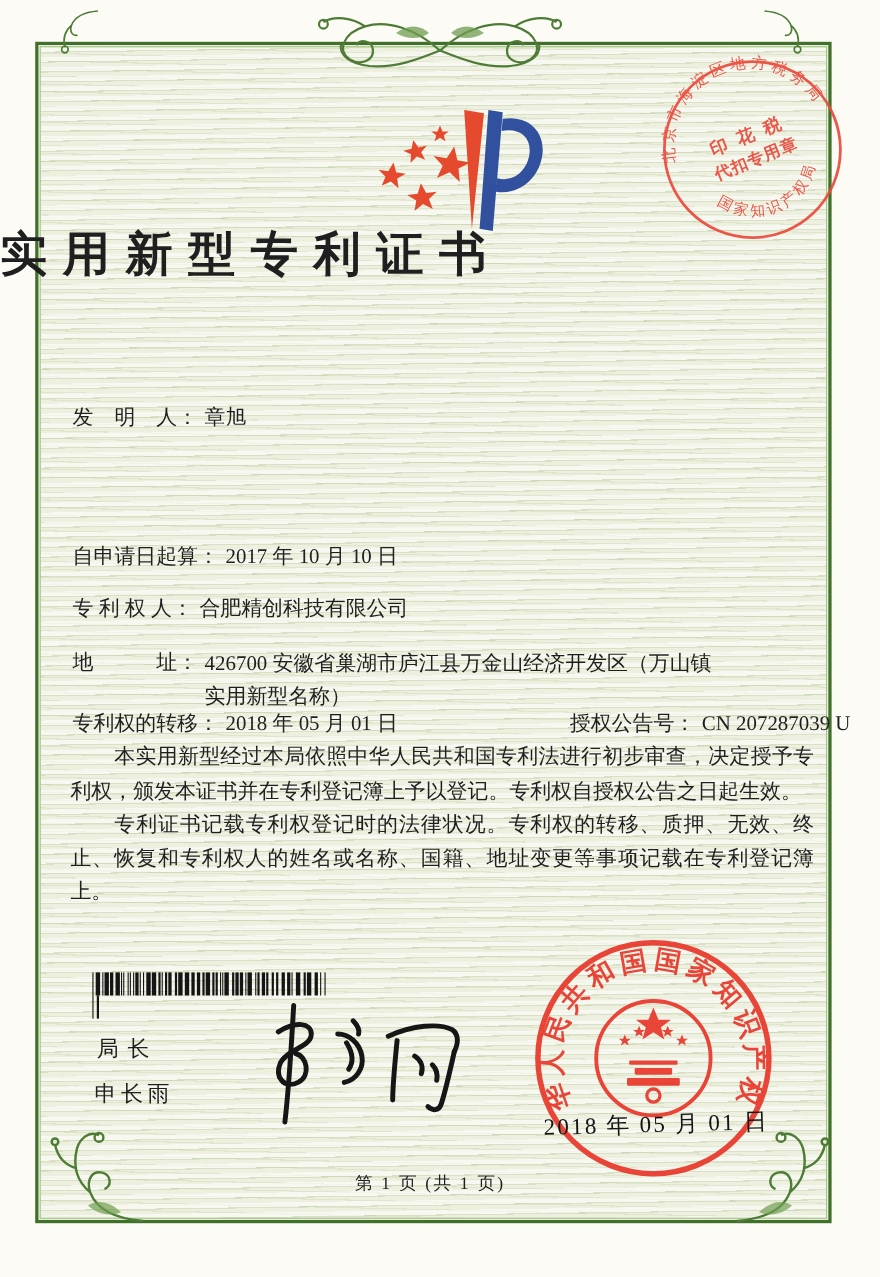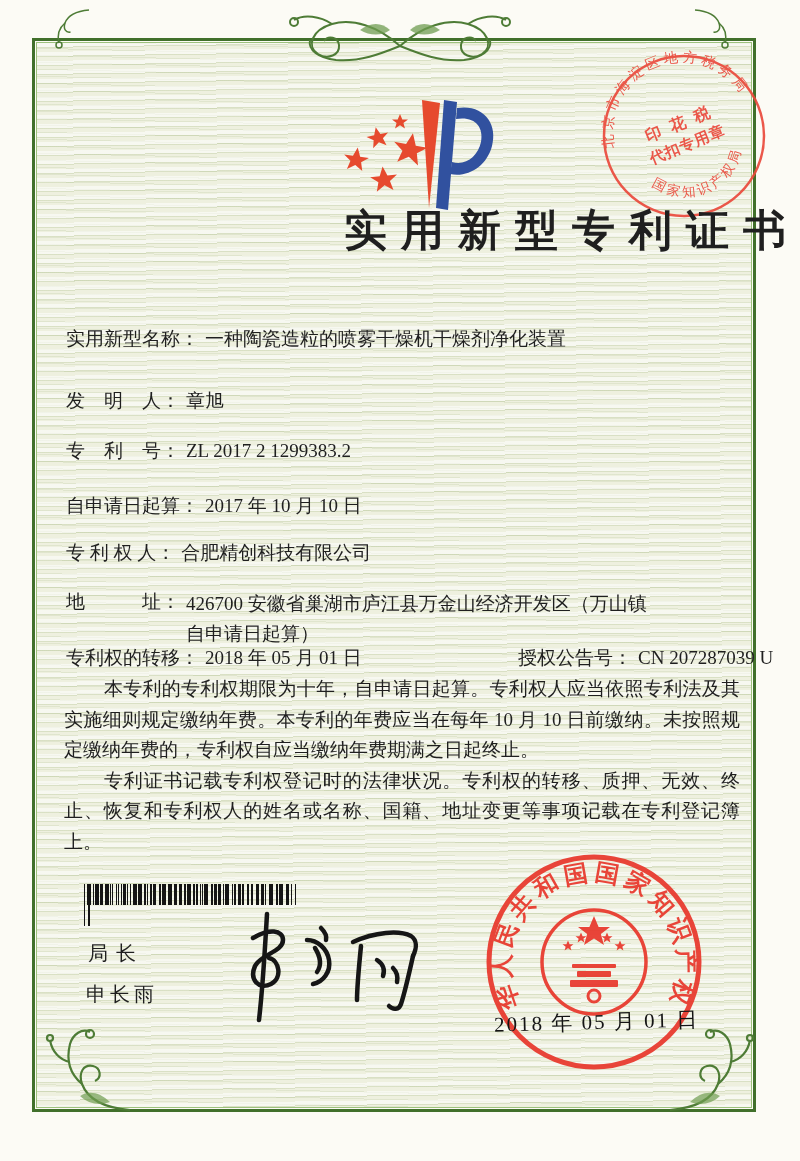--- a/index.html
+++ b/index.html
@@ -13,21 +13,21 @@
   .frame-inner{position:absolute;inset:1px;border:1px solid #9cc17c;
     background-color:#eef0df;
     background-image:
       repeating-linear-gradient(179.2deg, rgba(255,255,255,.55) 0 4px, rgba(164,183,128,.28) 4px 5px, rgba(255,255,255,0) 5px 9px),
       repeating-linear-gradient(181.3deg, rgba(150,172,115,.16) 0 1px, rgba(0,0,0,0) 1px 7px);
   }
   .ornament{position:absolute;pointer-events:none;}
   .cert-no{position:absolute;left:66px;top:92px;font-size:20px;letter-spacing:3px;}
   .logo{position:absolute;left:322px;top:88px;}
   .tax-stamp{position:absolute;left:596px;top:48px;opacity:.92;}
-  .title{position:absolute;left:0;top:202px;width:100%;text-align:right;
+  .title{position:absolute;left:0;top:202px;width:100%;text-align:left;
     font-size:43px;font-weight:bold;letter-spacing:14px;}
   .row{position:absolute;left:66px;font-size:19px;white-space:nowrap;}
   .row .lbl{display:inline-block;}
   .row .val{display:inline-block;margin-left:6px;}
   .addr-val{display:inline-block;vertical-align:top;margin-left:6px;line-height:30px;}
   .grant-no{position:absolute;left:452px;top:0;}
   .paras{position:absolute;left:64px;top:674px;width:676px;}
   .paras p{margin:0;text-indent:2.1em;font-size:19px;line-height:30.5px;text-align:justify;}
   .barcode{position:absolute;left:84px;top:884px;height:21px;width:216px;font-size:0;}
   .barcode i{display:inline-block;height:100%;background:#151515;}
@@ -133,49 +133,43 @@
       <text x="88" y="80" font-size="16" letter-spacing="3" text-anchor="middle" font-weight="bold">印 花 税</text>
       <text x="88" y="102" font-size="15" letter-spacing="1" text-anchor="middle" font-weight="bold">代扣专用章</text>
       <text font-size="13.5" letter-spacing="3" font-family="'Liberation Sans',sans-serif">
         <textPath href="#taxBottom" startOffset="50%" text-anchor="middle">国家知识产权局</textPath>
       </text>
     </g>
   </svg>
 
   <div class="title">实用新型专利证书</div>
 
-  <div class="row" style="top:326px">
-    <span class="lbl">实用新型名称：</span><span class="val">一种陶瓷造粒的喷雾干燥机干燥剂净化装置</span>
-  </div>
-  <div class="row" style="top:388px">
+  <div class="row" style="top:366px">
     <span class="lbl">发　明　人：</span><span class="val">章旭</span>
-  </div>
-  <div class="row" style="top:438px">
-    <span class="lbl">专　利　号：</span><span class="val">ZL 2017 2 1299383.2</span>
   </div>
   <div class="row" style="top:493px">
     <span class="lbl">自申请日起算：</span><span class="val">2017 年 10 月 10 日</span>
   </div>
   <div class="row" style="top:540px">
     <span class="lbl">专 利 权 人：</span><span class="val">合肥精创科技有限公司</span>
   </div>
   <div class="row" style="top:589px">
-    <span class="lbl" style="vertical-align:top">地　　　址：</span><span class="addr-val"><span>426700 安徽省巢湖市庐江县万金山经济开发区（万山镇</span><br><span>自申请日起算）</span></span>
+    <span class="lbl" style="vertical-align:top">地　　　址：</span><span class="addr-val"><span>426700 安徽省巢湖市庐江县万金山经济开发区（万山镇</span><br><span>实用新型名称）</span></span>
   </div>
   <div class="row" style="top:645px;width:676px">
     <span>
       <span class="lbl">专利权的转移：</span><span class="val">2018 年 05 月 01 日</span>
     </span>
     <span class="grant-no">
       <span class="lbl">授权公告号：</span><span class="val">CN 207287039 U</span>
     </span>
   </div>
 
   <div class="paras">
-    <p>本专利的专利权期限为十年，自申请日起算。专利权人应当依照专利法及其实施细则规定缴纳年费。本专利的年费应当在每年 10 月 10 日前缴纳。未按照规定缴纳年费的，专利权自应当缴纳年费期满之日起终止。</p>
+    <p>本实用新型经过本局依照中华人民共和国专利法进行初步审查，决定授予专利权，颁发本证书并在专利登记簿上予以登记。专利权自授权公告之日起生效。</p>
     <p>专利证书记载专利权登记时的法律状况。专利权的转移、质押、无效、终止、恢复和专利权人的姓名或名称、国籍、地址变更等事项记载在专利登记簿上。</p>
   </div>
 
   <div class="barcode"><i style="width: 1px; margin-right: 2px;"></i><i style="width: 4px; margin-right: 2px;"></i><i style="width: 1px; margin-right: 1px;"></i><i style="width: 4px; margin-right: 1px;"></i><i style="width: 3px; margin-right: 2px;"></i><i style="width: 4px; margin-right: 1px;"></i><i style="width: 1px; margin-right: 1px;"></i><i style="width: 1px; margin-right: 3px;"></i><i style="width: 1px; margin-right: 1px;"></i><i style="width: 1px; margin-right: 2px;"></i><i style="width: 1px; margin-right: 1px;"></i><i style="width: 3px; margin-right: 1px;"></i><i style="width: 1px; margin-right: 2px;"></i><i style="width: 1px; margin-right: 2px;"></i><i style="width: 4px; margin-right: 1px;"></i><i style="width: 4px; margin-right: 2px;"></i><i style="width: 2px; margin-right: 1px;"></i><i style="width: 1px; margin-right: 2px;"></i><i style="width: 2px; margin-right: 1px;"></i><i style="width: 3px; margin-right: 3px;"></i><i style="width: 2px; margin-right: 1px;"></i><i style="width: 4px; margin-right: 2px;"></i><i style="width: 4px; margin-right: 2px;"></i><i style="width: 3px; margin-right: 2px;"></i><i style="width: 3px; margin-right: 2px;"></i><i style="width: 2px; margin-right: 1px;"></i><i style="width: 4px; margin-right: 2px;"></i><i style="width: 2px; margin-right: 1px;"></i><i style="width: 2px; margin-right: 2px;"></i><i style="width: 1px; margin-right: 1px;"></i><i style="width: 1px; margin-right: 1px;"></i><i style="width: 4px; margin-right: 3px;"></i><i style="width: 2px; margin-right: 1px;"></i><i style="width: 3px; margin-right: 1px;"></i><i style="width: 3px; margin-right: 2px;"></i><i style="width: 1px; margin-right: 1px;"></i><i style="width: 4px; margin-right: 3px;"></i><i style="width: 1px; margin-right: 1px;"></i><i style="width: 2px; margin-right: 2px;"></i><i style="width: 3px; margin-right: 1px;"></i><i style="width: 2px; margin-right: 3px;"></i><i style="width: 2px; margin-right: 2px;"></i><i style="width: 2px; margin-right: 3px;"></i><i style="width: 3px; margin-right: 2px;"></i><i style="width: 3px; margin-right: 1px;"></i><i style="width: 1px; margin-right: 3px;"></i><i style="width: 4px; margin-right: 3px;"></i><i style="width: 2px; margin-right: 1px;"></i><i style="width: 4px; margin-right: 3px;"></i><i style="width: 3px; margin-right: 2px;"></i><i style="width: 1px; margin-right: 3px;"></i><i style="width: 1px; margin-right: 1px;"></i><i style="width: 1px; margin-right: 3px;"></i><i style="width: 2px; margin-right: 3px;"></i></div>
 
   <div class="director-title">局长</div>
   <div class="director-name">申长雨</div>
 
   <svg class="signature" width="240" height="118" viewBox="0 0 240 118">
     <g stroke="#161616" stroke-width="4.5" fill="none" stroke-linecap="round" stroke-linejoin="round">
@@ -212,14 +206,15 @@
         <rect x="94" y="118" width="44" height="4" rx="1"></rect>
         <rect x="99" y="125" width="34" height="6" rx="1"></rect>
         <rect x="92" y="134" width="48" height="7" rx="1"></rect>
         <circle cx="116" cy="150" r="6" fill="none" stroke="#e8382c" stroke-width="3"></circle>
       </g>
     </g>
   </svg>
 
   <div class="seal-date">2018 年 05 月 01 日</div>
 
+  <div class="footer">第 1 页 (共 1 页)</div>
 
 </div>
 
 </body></html>

